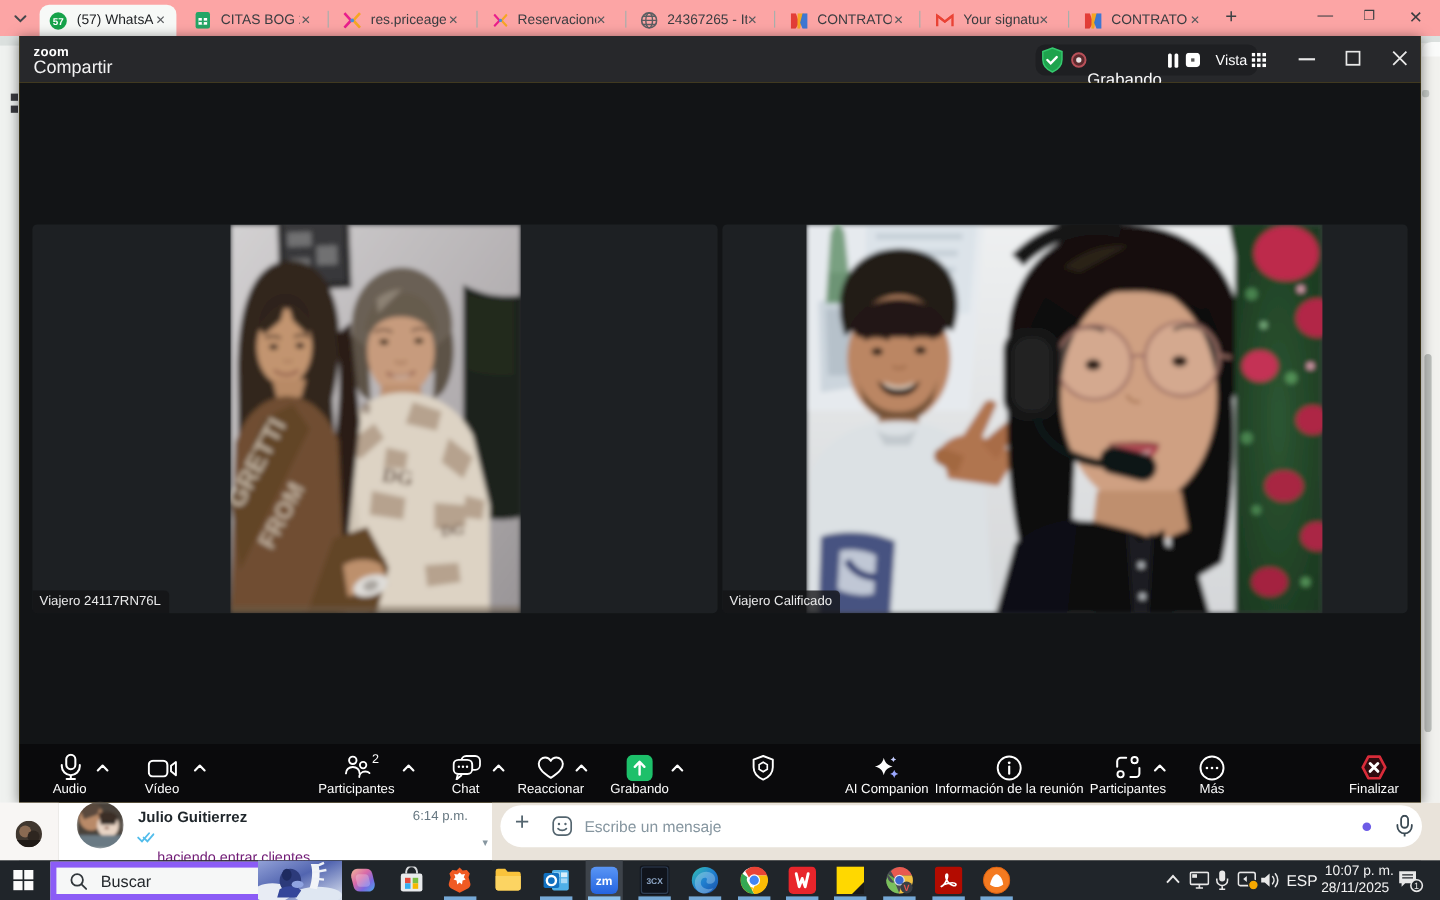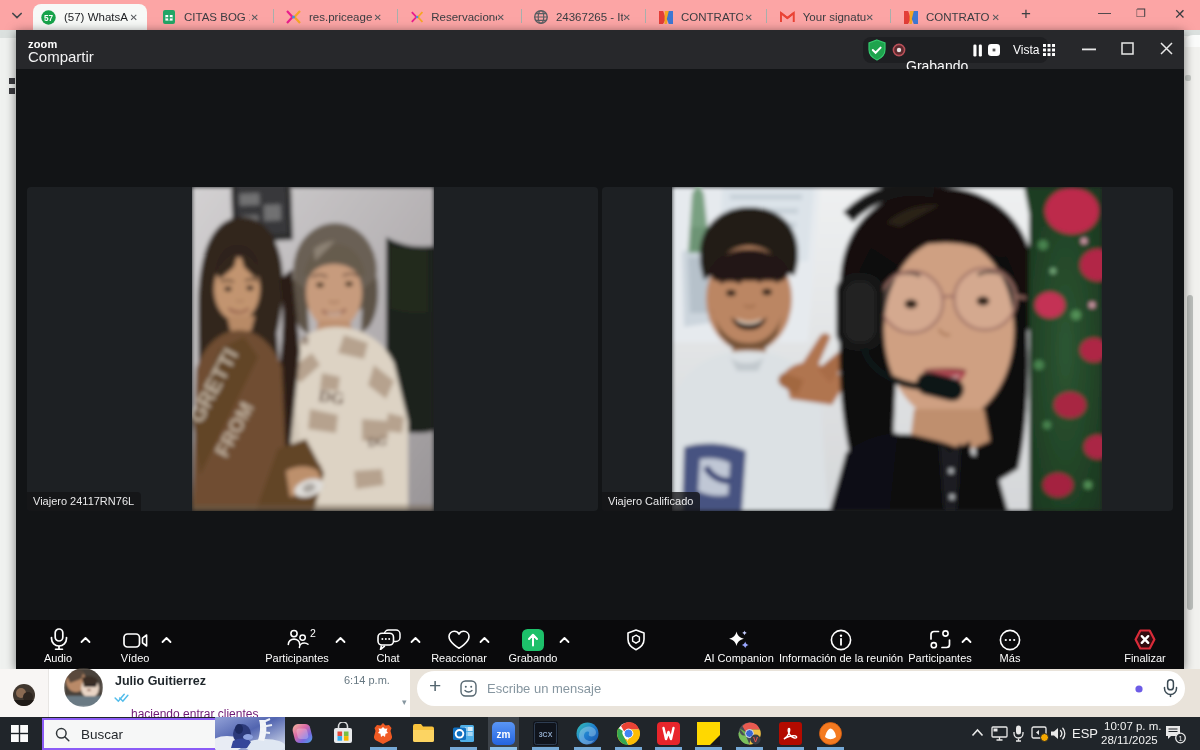--- a/index.html
+++ b/index.html
@@ -569,21 +569,21 @@
 
 <div class="abs" id="tbar">
   <svg class="abs" style="left:11px;top:8px" width="17" height="17" viewBox="0 0 17 17">
       <g fill="#fbfbfb">
         <rect x="0" y="0" width="7.8" height="7.8"></rect>
         <rect x="9.2" y="0" width="7.8" height="7.8"></rect>
         <rect x="0" y="9.2" width="7.8" height="7.8"></rect>
         <rect x="9.2" y="9.2" width="7.8" height="7.8"></rect>
       </g>
     </svg>
-  <div class="abs" style="left:42px;top:1px;width:195px;height:32px;background:#f6f7f7;border:2px solid #8b5cf6;display:flex;align-items:center">
+  <div class="abs" style="left:42px;top:1px;width:195px;height:32px;background:#f6f7f7;border:5px solid #8b5cf6;display:flex;align-items:center">
     <svg style="margin-left:11px" width="15" height="15" viewBox="0 0 15 15">
         <circle cx="6.3" cy="6.3" r="4.8" fill="none" stroke="#31373b" stroke-width="1.5"></circle>
         <path d="M10 10l3.8 3.8" stroke="#31373b" stroke-width="1.5" stroke-linecap="round"></path>
       </svg>
     <span style="margin-left:11px;font-size:13.5px;color:#24282c">Buscar</span>
   </div>
   <svg class="abs" style="left:215px;top:0" width="70" height="33" viewBox="0 0 70 33">
       <defs>
         <linearGradient id="wsky" x1="0" y1="0" x2="1" y2="1">
           <stop offset="0" stop-color="#93a2d8"></stop>

